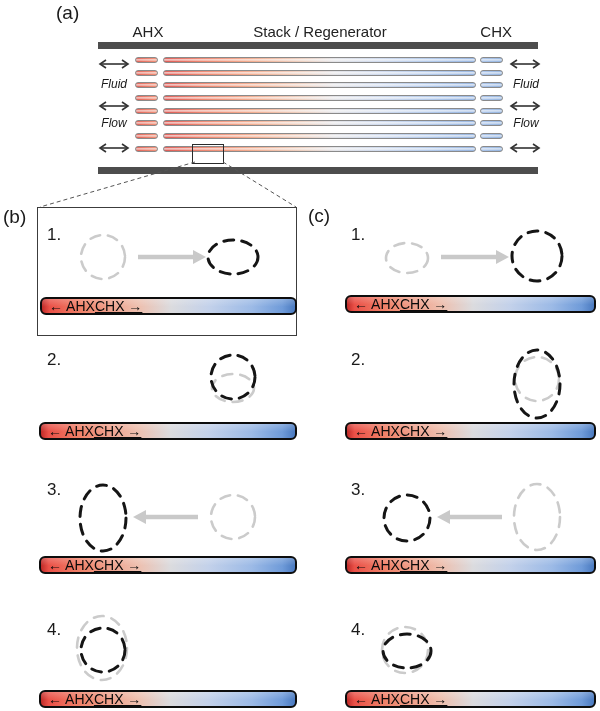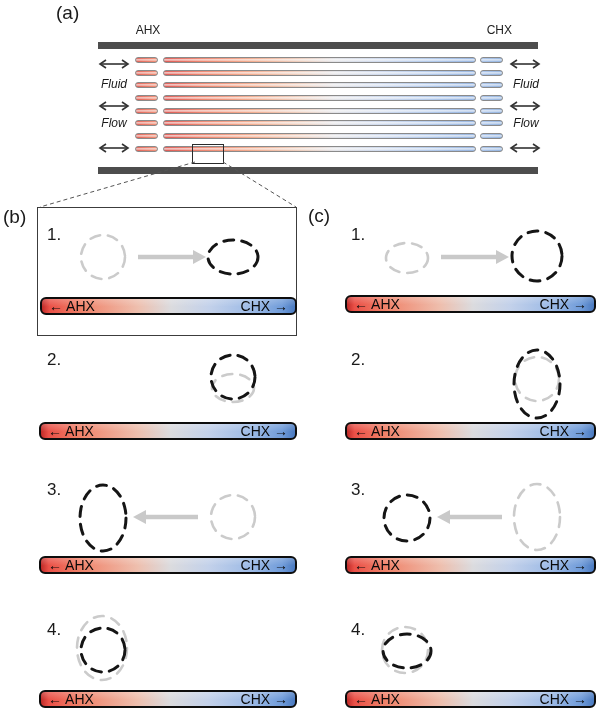--- a/index.html
+++ b/index.html
@@ -3,21 +3,21 @@
 <meta charset="utf-8">
 <style>
   html,body{margin:0;padding:0;background:#fff;}
   .figure{
     position:relative; width:600px; height:711px; background:#ffffff; overflow:hidden;
     font-family:"Liberation Sans", sans-serif; color:#1a1a1a;
   }
   .abs{position:absolute;}
   
   .plabel{position:absolute; font-size:19px; color:#1a1a1a;}
-  .hdr{position:absolute; font-size:12px; color:#222; text-align:center;}
+  .hdr{position:absolute; font-size:15px; color:#222; text-align:center;}
   .plate{position:absolute; width:440px; height:7px; background:#4d4d4d;}
   .row{position:absolute; left:0; width:600px; height:6px;}
   .tube{position:absolute; top:0; height:6px; border:1px solid #8a8a8a; border-radius:3px; box-sizing:border-box;}
   .tube-ahx{left:135px; width:23px;
     background:linear-gradient(to bottom, rgba(255,255,255,0) 0%, rgba(255,255,255,.75) 45%, rgba(255,255,255,0) 100%),
                linear-gradient(90deg,#dd4437,#ee7a5c);}
   .tube-stack{left:163px; width:313px;
     background:linear-gradient(to bottom, rgba(255,255,255,0) 0%, rgba(255,255,255,.8) 45%, rgba(255,255,255,0) 100%),
                linear-gradient(90deg,#d93b33 1%,#ea6a50 12%,#f09a76 28%,#e9c8b6 45%,#dcdde2 55%,#c4d2ea 70%,#a3bfe7 85%,#84a8dc 98%);}
   .tube-chx{left:480px; width:23px;
@@ -25,46 +25,46 @@
                linear-gradient(90deg,#9ab9e6,#7fa6da);}
   .flowlabel{position:absolute; font-size:12px; font-style:italic; color:#1a1a1a; text-align:center; width:44px;}
   .dblarrow{position:absolute; width:34px; height:12px;}
   .zoomrect{position:absolute; left:192px; top:144px; width:30px; height:18px; border:1.5px solid #2a2a2a; background:transparent;}
   
   .bbox{position:absolute; left:37px; top:207px; width:260px; height:129px; border:1.5px solid #3c3c3c; box-sizing:border-box;}
   .stepnum{position:absolute; font-size:17px; color:#1a1a1a;}
   .gbar{
     position:absolute; height:18px; box-sizing:border-box;
     border:2px solid #0d0d0d; border-radius:6px;
-    display:flex; justify-content:space-between; align-items:center;
+    display:flex; align-items:center;
     font-size:14px; color:#0a0a0a; line-height:14px;
     background:linear-gradient(to bottom, rgba(255,255,255,.22), rgba(255,255,255,0) 55%),
                linear-gradient(90deg,#bf2b28 0%,#ea5047 3%,#f0836a 16%,#eebfae 38%,#dbdbde 51%,#c3d1ea 66%,#9cbae6 83%,#6f9bd9 95%,#4a7ac0 100%);
-    gap:32px;
   }
   .gbar .l{margin-left:7px;}
-  .gbar .r{margin-right:7px;}
+  .gbar .r{margin-right:7px;text-decoration:underline;}
   
   svg.overlay{position:absolute; left:0; top:0; pointer-events:none;}
   .solid{fill:none; stroke:#151515; stroke-width:3; stroke-dasharray:10 8; stroke-linecap:round;}
   .ghost{fill:none; stroke:#cbcbcb; stroke-width:2.6; stroke-dasharray:10 8; stroke-linecap:round;}
   .garrow{stroke:#c9c9c9; stroke-width:4.5;}
   .ghead{fill:#c9c9c9;}
   .connector{stroke:#555; stroke-width:1; stroke-dasharray:4 3; fill:none;}
   .darrow{stroke:#333; stroke-width:1.6; fill:none;}
 </style>
 </head>
 <body>
 
 <div class="figure">
 
   <div class="abs" style="left:0;top:0;width:600px;height:205px;">
     <span class="plabel" style="left:56px;top:2px;">(a)</span>
 
     <span class="hdr" style="left:126px;top:23px;width:44px;">AHX</span>
+    <span class="hdr" style="left:230px;top:23px;width:180px;">Stack / Regenerator</span>
     <span class="hdr" style="left:468px;top:23px;width:44px;text-align:right;">CHX</span>
 
     <div class="plate" style="left:98px;top:42px;"></div>
     <div class="plate" style="left:98px;top:167px;"></div>
 
     <div class="row" style="top:57px;">
         <div class="tube tube-ahx"></div>
         <div class="tube tube-stack"></div>
         <div class="tube tube-chx"></div>
       </div>

